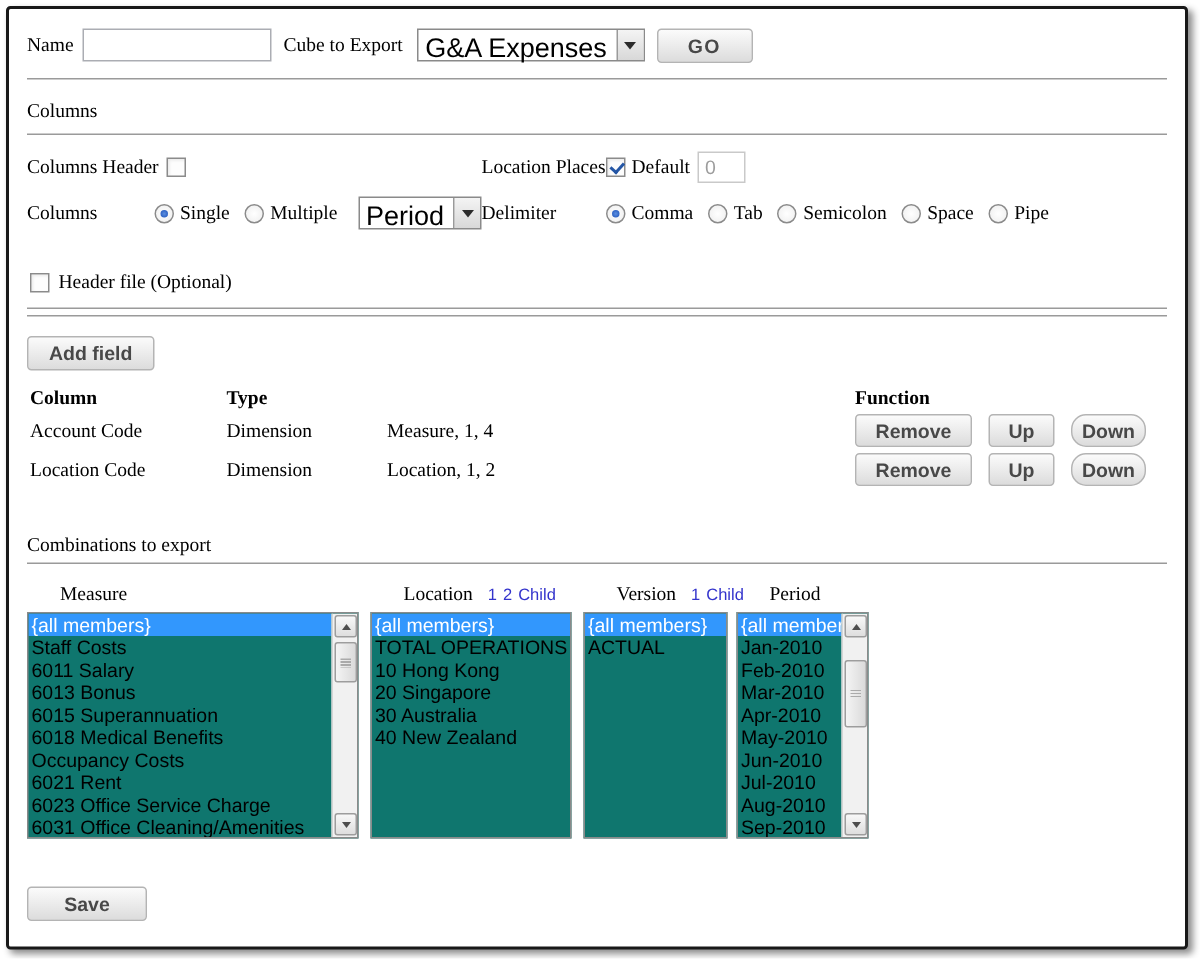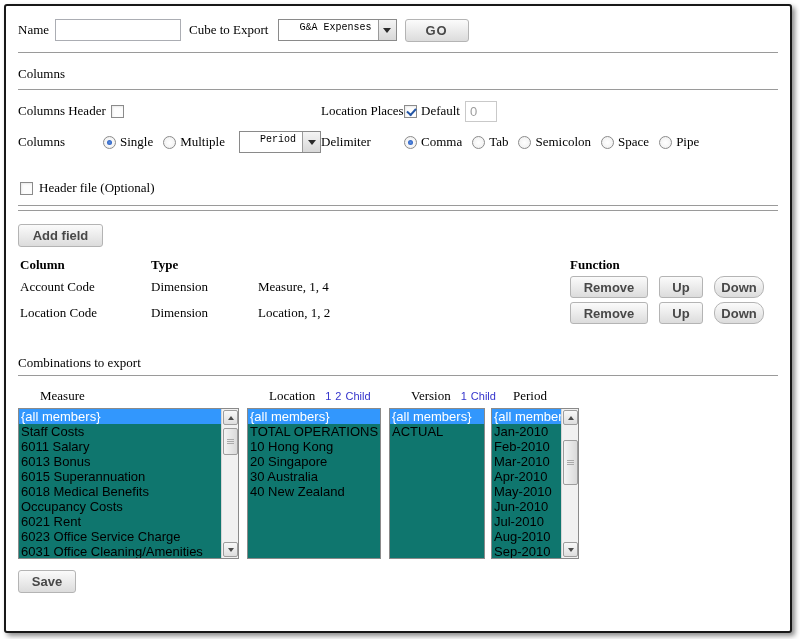--- a/index.html
+++ b/index.html
@@ -29,22 +29,22 @@
     height: 22px; border: 1px solid #abadb3; font-family: "Liberation Sans", sans-serif;
     font-size: 13px; padding: 0 4px; outline: none;
   }
   .name-input { width: 126px; }
   .cube-label { margin-left: 8px; }
   .fake-select {
     display: inline-flex; align-items: stretch; height: 22px;
     border: 1px solid #8a8a8a; background: #fff; cursor: default;
   }
   .fake-select .sel-val {
-    font-family: Liberation Mono, monospace; font-size: 10px;
-    padding: 2px 6px 0 20px; white-space: nowrap;
+    font-family: Liberation Sans, sans-serif; font-size: 18px;
+    padding: 2px 6px 0 4px; white-space: nowrap;
   }
   .fake-select .sel-btn {
     width: 18px; display: flex; align-items: center; justify-content: center;
     background: linear-gradient(#f4f4f4, #d8d8d8); border-left: 1px solid #9a9a9a;
   }
   .fake-select .sel-btn i {
     width: 0; height: 0; border-left: 4px solid transparent;
     border-right: 4px solid transparent; border-top: 5px solid #2b2b2b;
   }
   .btn {
@@ -154,21 +154,21 @@
     background: linear-gradient(to right, #f4f4f4, #dadada);
     border: 1px solid #9d9d9d; border-radius: 2px;
   }
   .sb-thumb::after {
     content: ""; position: absolute; left: 3px; right: 3px; top: 50%; margin-top: -3px; height: 6px;
     background: repeating-linear-gradient(#aaa 0 1px, transparent 1px 2px);
   }
   .list-col:nth-child(1) .sb-thumb { top: 19px; height: 27px; }
   .list-col:nth-child(4) .sb-thumb { top: 31px; height: 45px; }
 
-  .save-btn { width: 58px; margin-top: 11px; }
+  .save-btn { width: 80px; margin-top: 32px; }
 </style>
 </head>
 <body>
 
 <div class="frame">
 
   
   <div class="top-row">
     <label>Name</label>
     <input class="text-input name-input" value="" style="">

